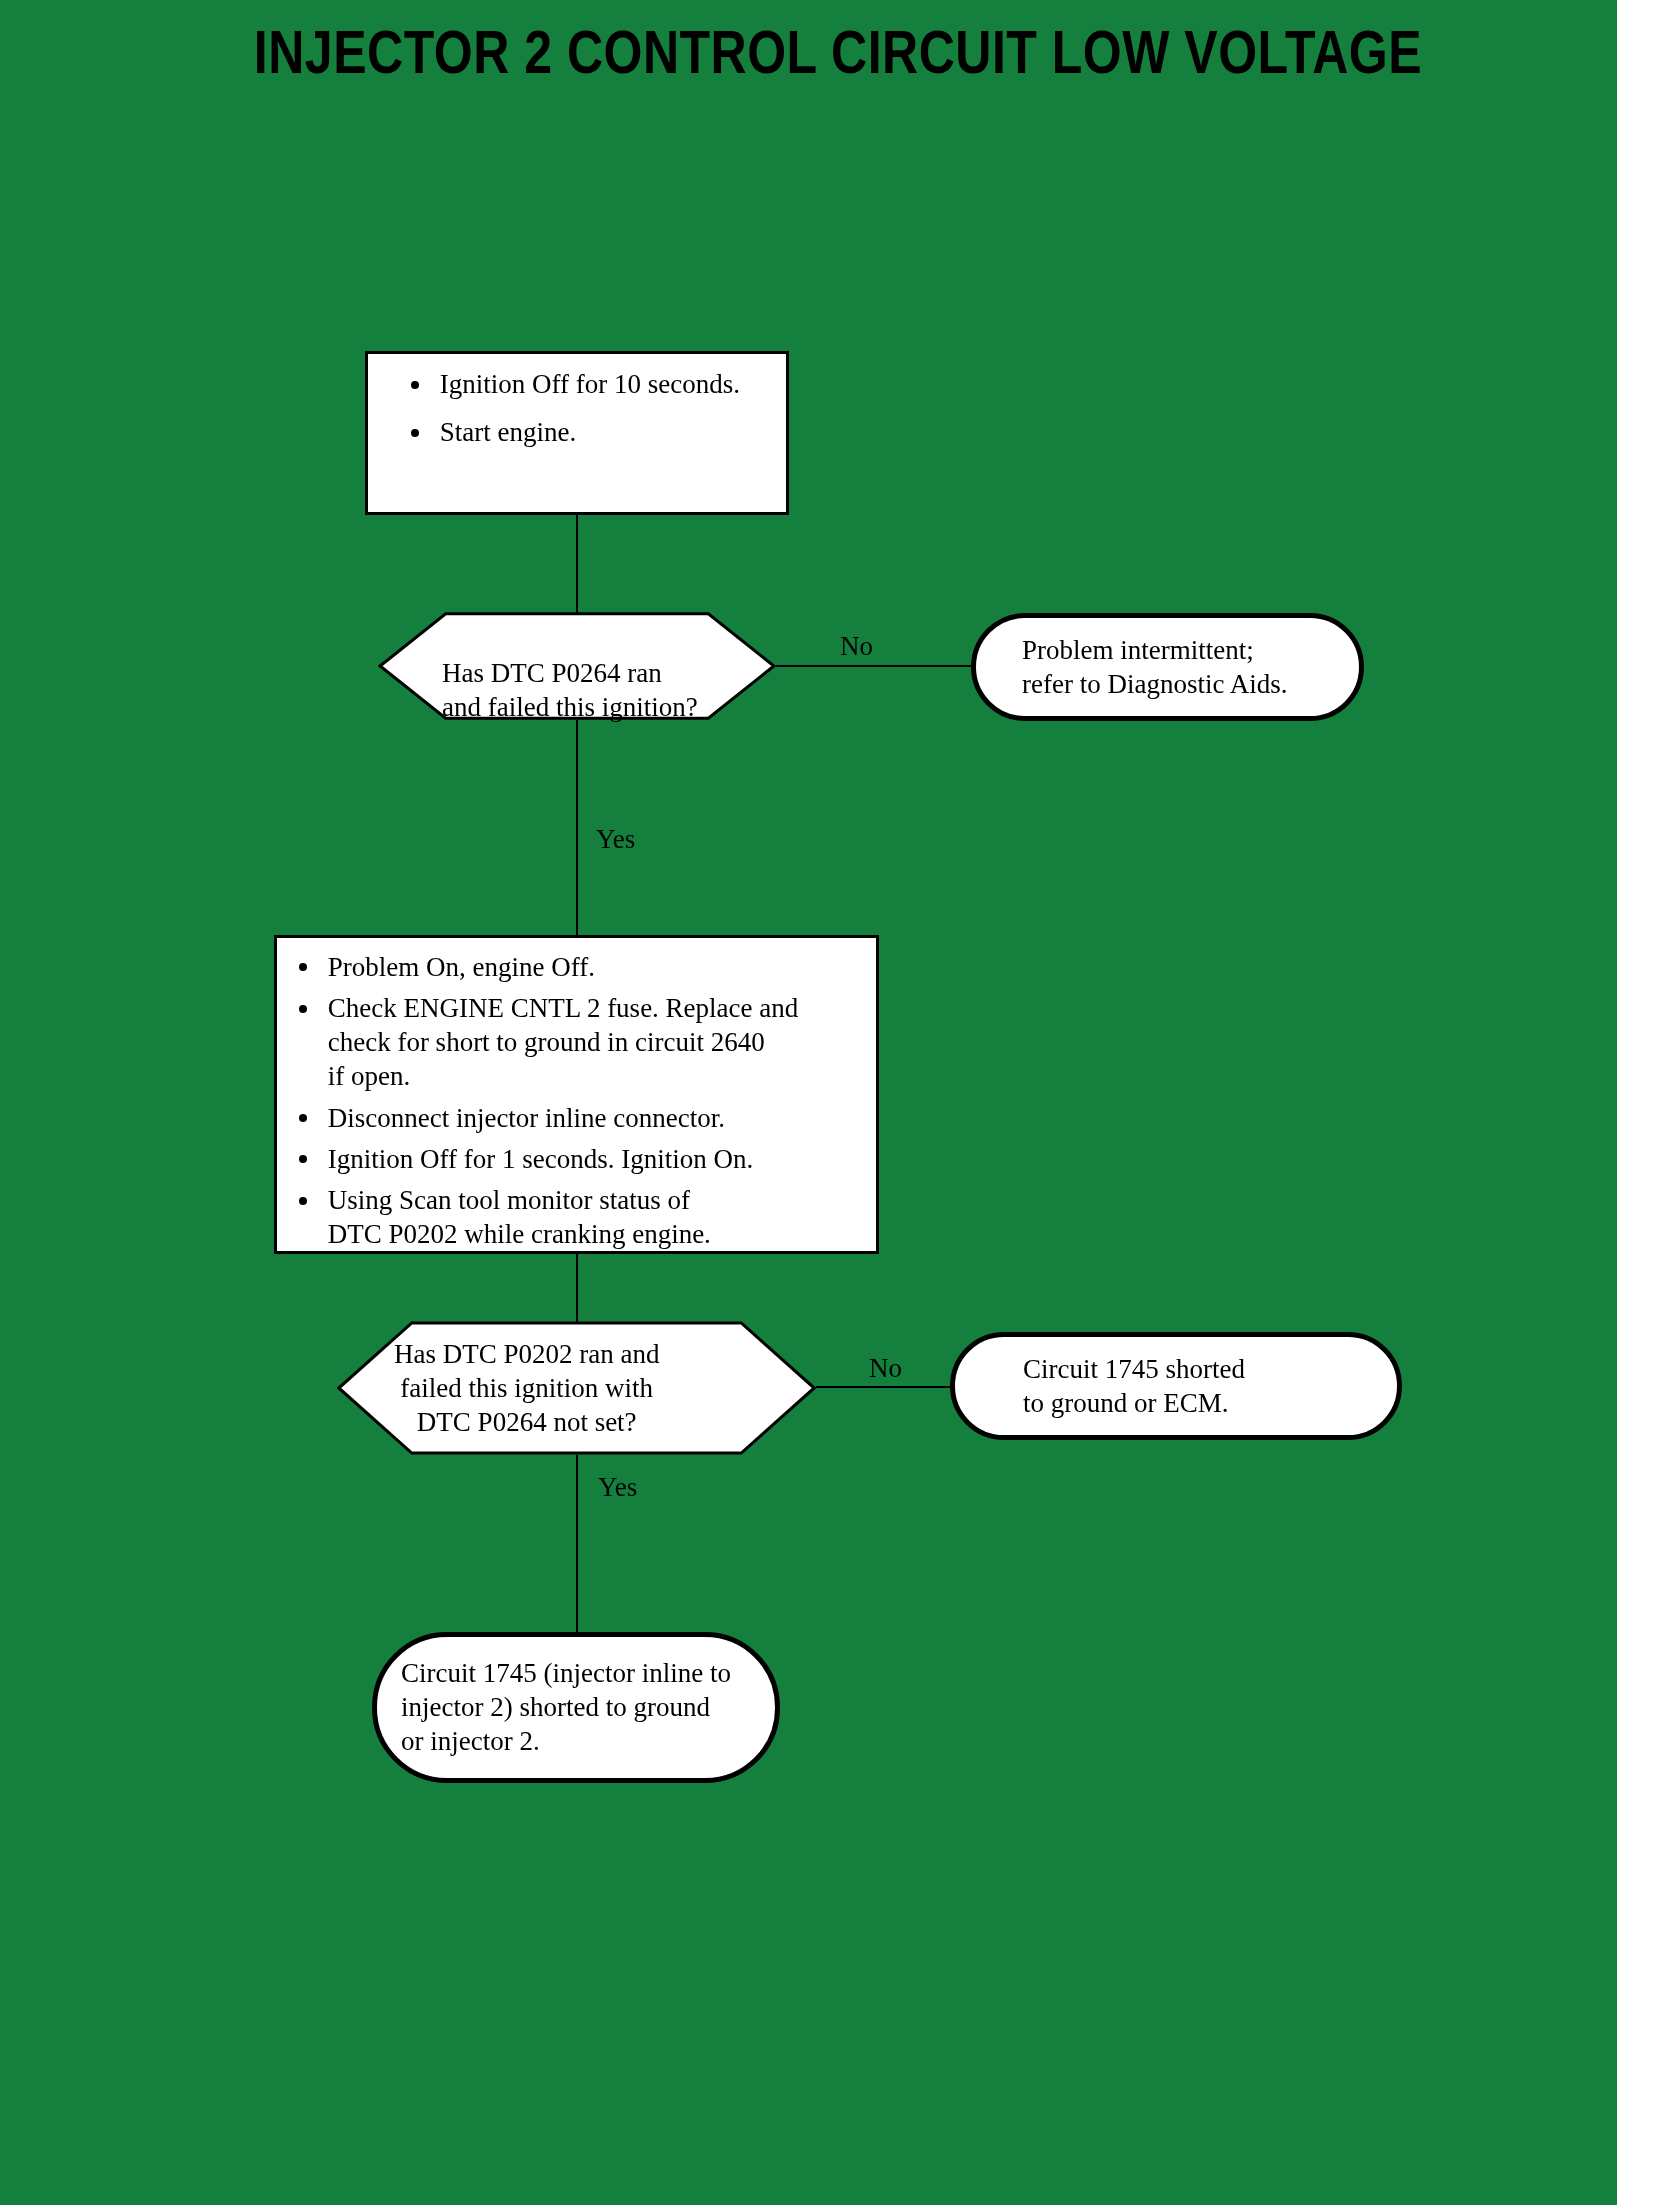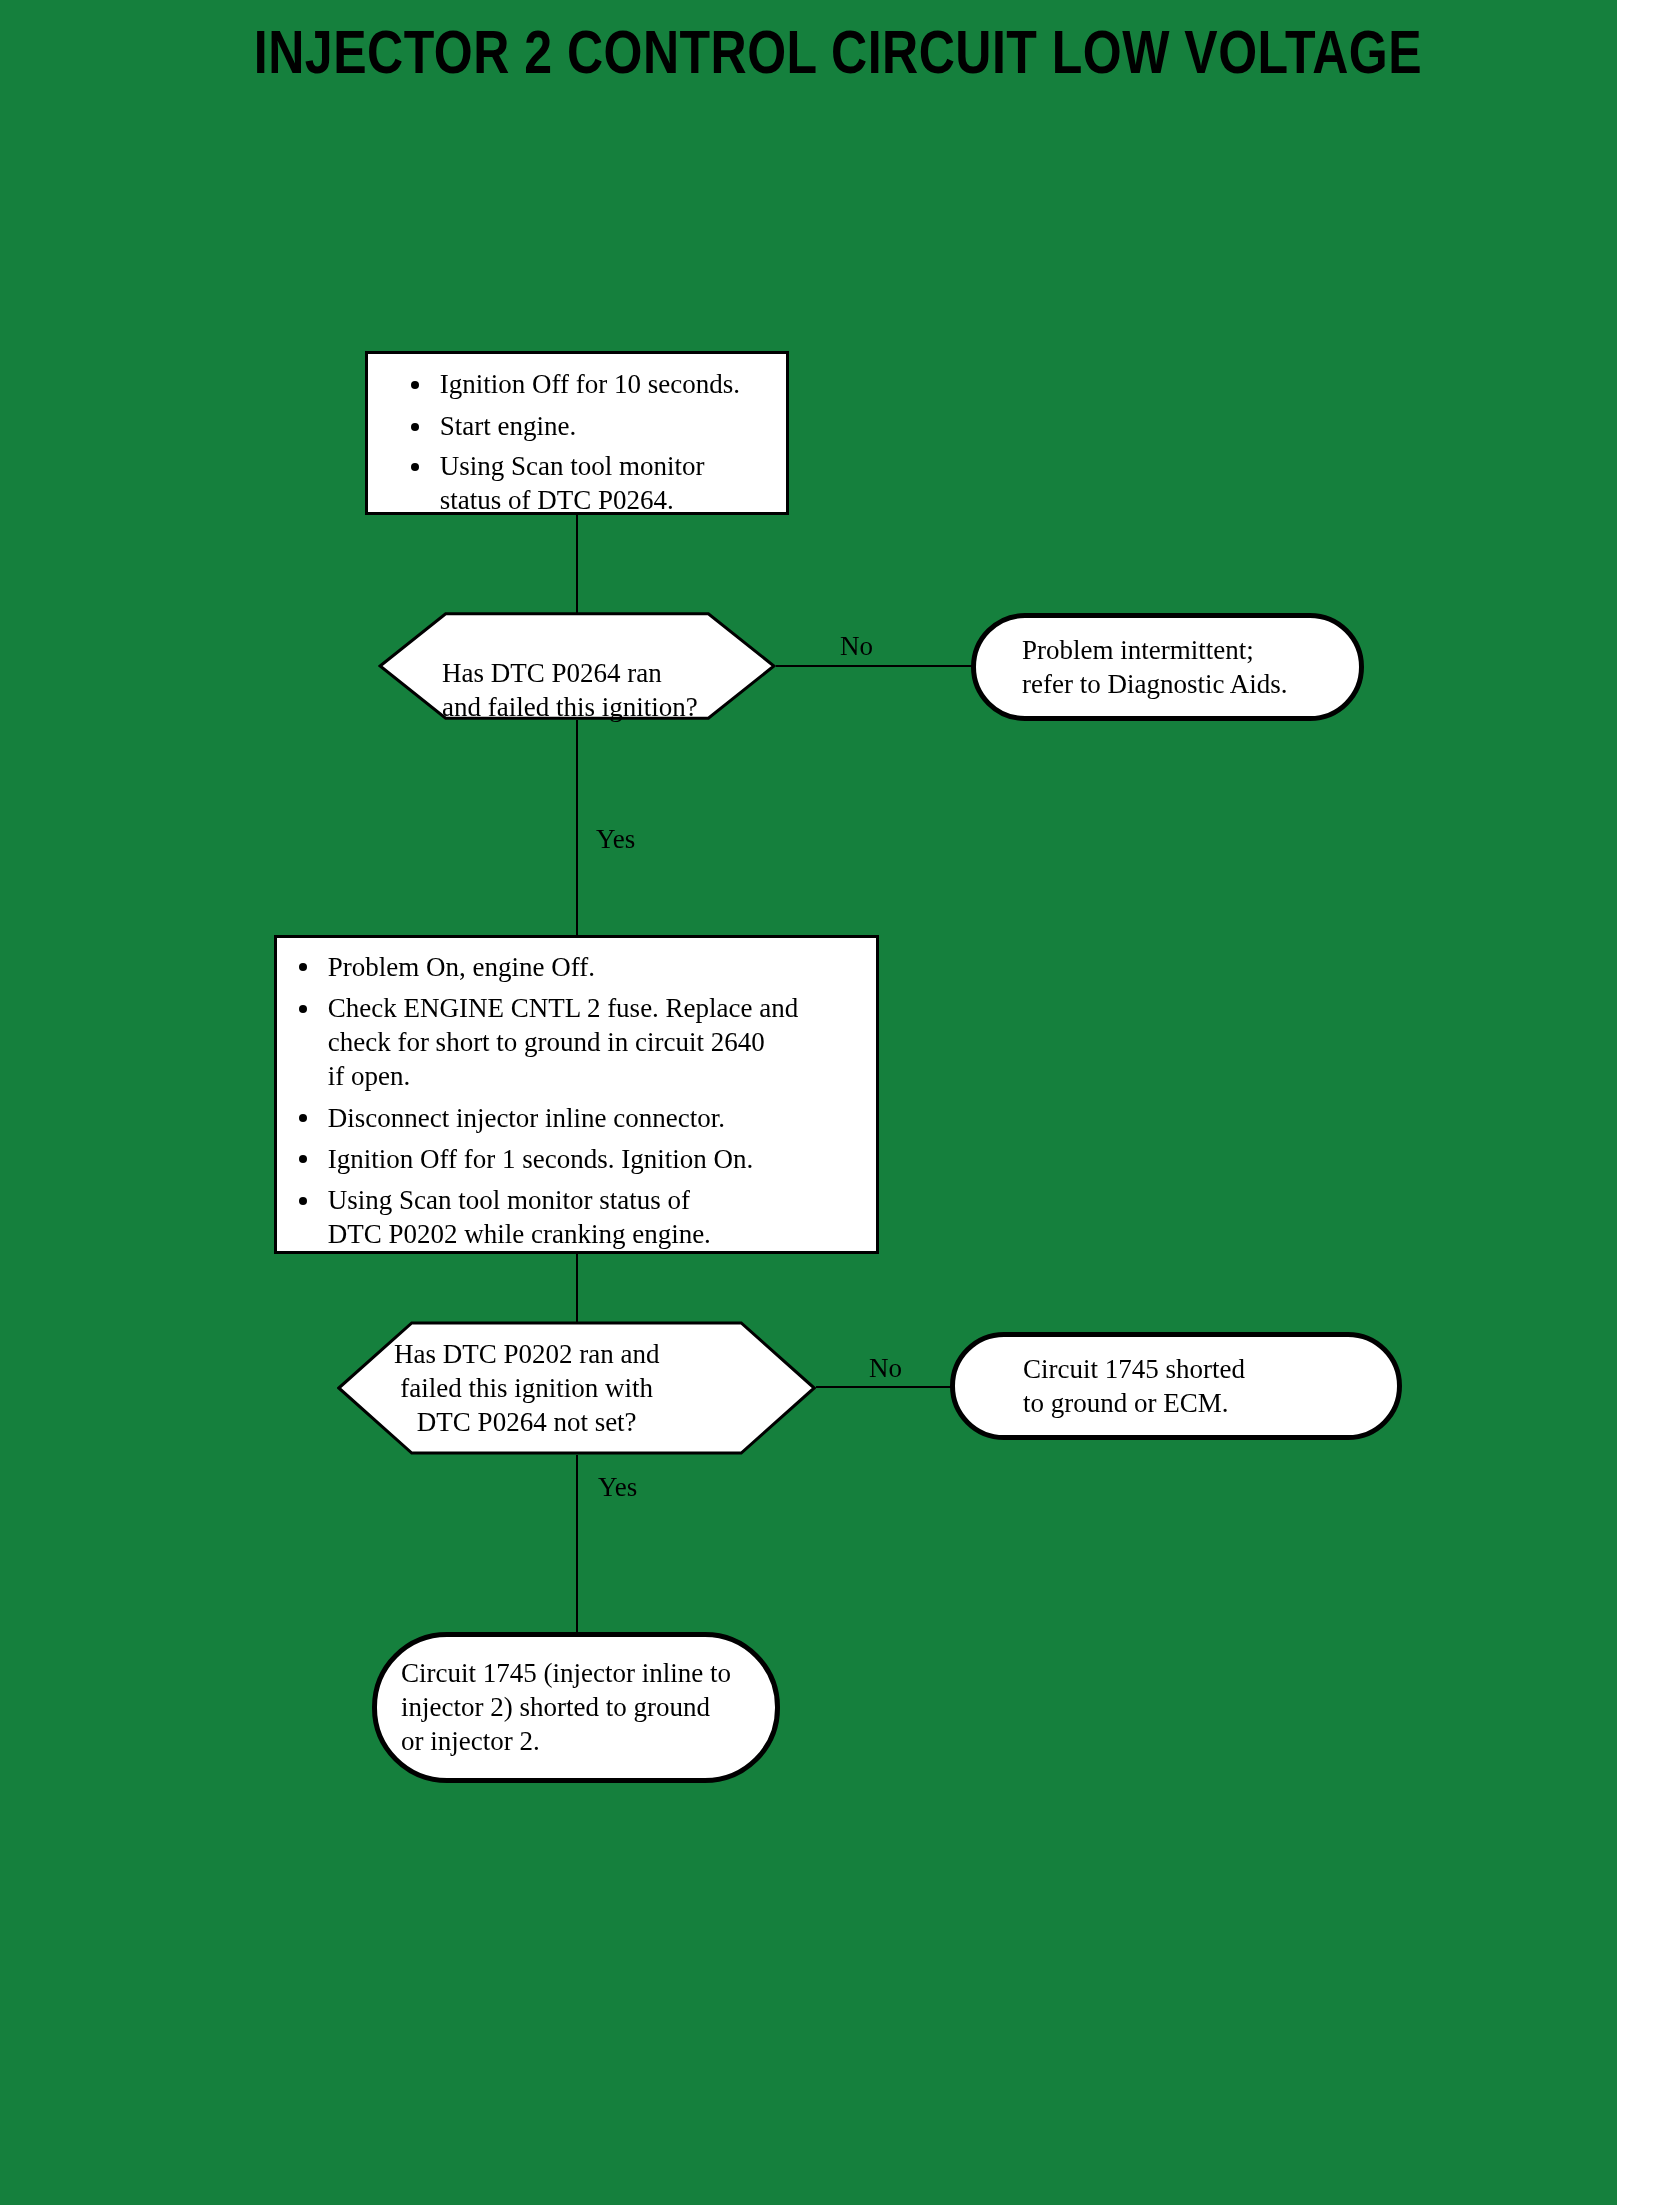--- a/index.html
+++ b/index.html
@@ -67,32 +67,27 @@
   .hex{position:absolute;}
 </style>
 </head>
 <body>
 
 <div id="page">
 
   <div class="title">INJECTOR 2 CONTROL CIRCUIT LOW VOLTAGE</div>
 
   <div class="pbox" style="left:365px;top:351px;width:424px;height:164px;padding:13.4px 6px 0 43px;">
-    <div class="brow" style="margin-bottom:8px;font-family:Liberation Serif, serif;">
+    <div class="brow" style="margin-bottom:14px;font-family:Liberation Serif, serif;">
       <span class="dot"></span>
       <div class="btxt">Ignition Off for 10 seconds.</div>
     </div>
     <div class="brow" style="margin-bottom:6px;">
       <span class="dot"></span>
       <div class="btxt">Start engine.</div>
-    </div>
-    <div class="brow">
-      <span class="dot"></span>
-      <div class="btxt">Using Scan tool monitor
-status of DTC P0264.</div>
     </div>
   </div>
 
   <div class="vline" style="left:576px;top:514px;height:99px;"></div>
 
   <svg class="hex" style="left:378px;top:612px;" width="398" height="108" viewBox="0 0 655 178">
     <polygon points="3,89 111,3 544,3 652,89 544,175 111,175" fill="#ffffff" stroke="#000000" stroke-width="5"></polygon>
   </svg>
   <div class="shape-text" style="left:442px;top:656px;">Has DTC P0264 ran
 and failed this ignition?</div>

